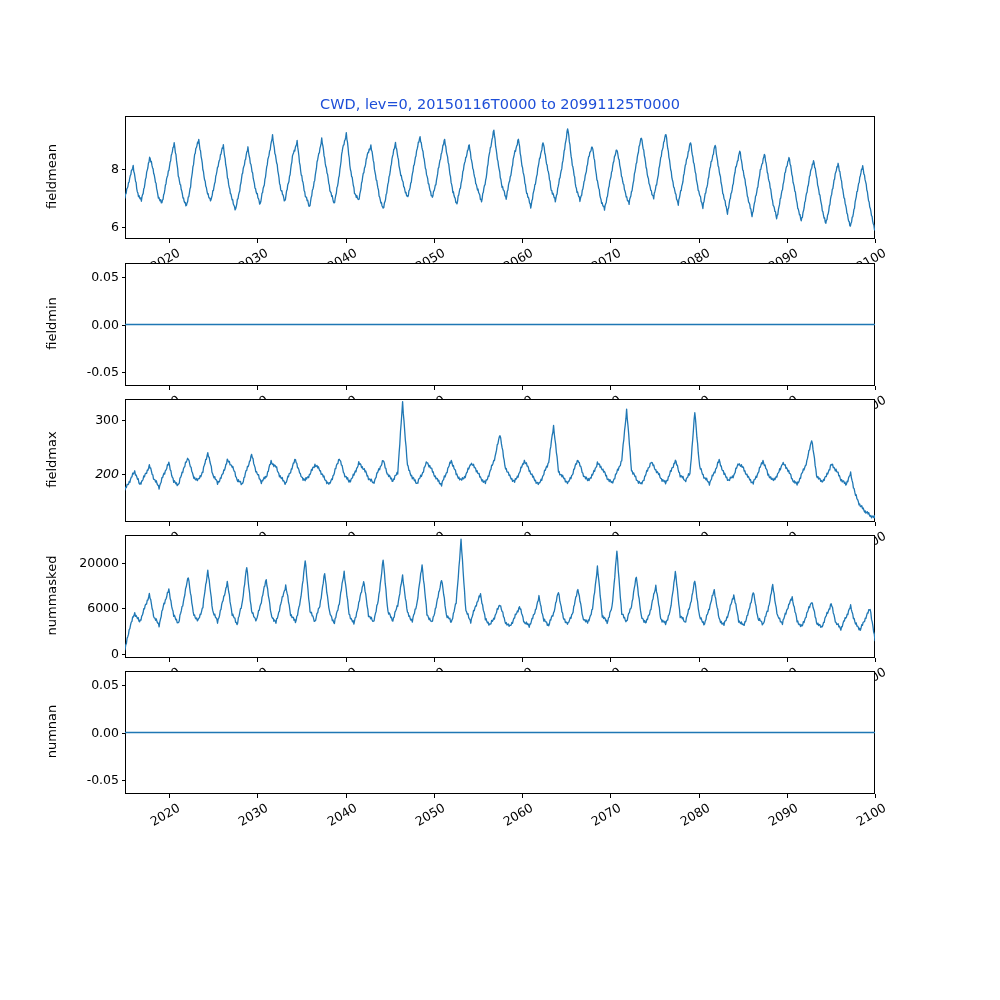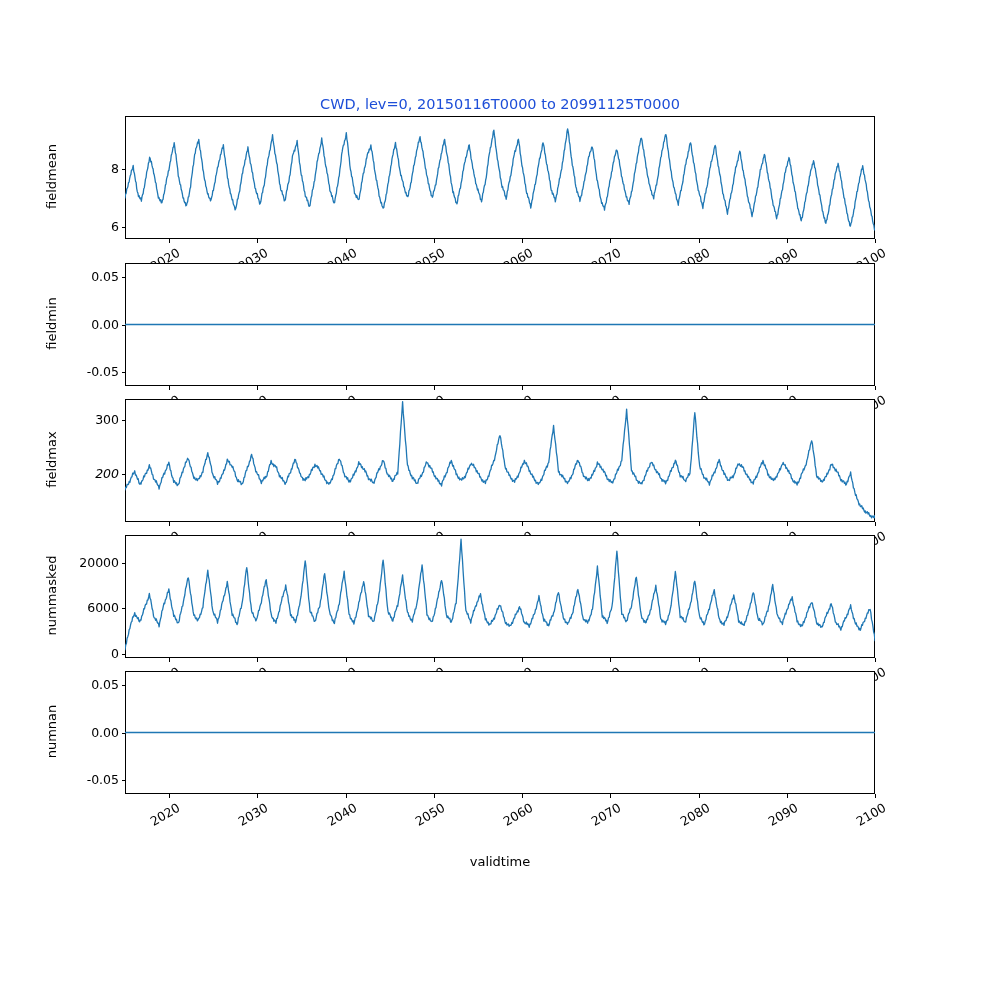--- a/index.html
+++ b/index.html
@@ -235,14 +235,13 @@
     <div class="tick-mark" style="left: 522.059px; top: 794px; width: 1px; height: 3.5px;"></div>
     <div class="xtick-rot" style="width: 60px; left: 468.059px; top: 800px;">2060</div>
     <div class="tick-mark" style="left: 610.294px; top: 794px; width: 1px; height: 3.5px;"></div>
     <div class="xtick-rot" style="width: 60px; left: 556.294px; top: 800px;">2070</div>
     <div class="tick-mark" style="left: 698.529px; top: 794px; width: 1px; height: 3.5px;"></div>
     <div class="xtick-rot" style="width: 60px; left: 644.529px; top: 800px;">2080</div>
     <div class="tick-mark" style="left: 786.765px; top: 794px; width: 1px; height: 3.5px;"></div>
     <div class="xtick-rot" style="width: 60px; left: 732.765px; top: 800px;">2090</div>
     <div class="tick-mark" style="left: 875px; top: 794px; width: 1px; height: 3.5px;"></div>
     <div class="xtick-rot" style="width: 60px; left: 821px; top: 800px;">2100</div>
-    <div class="xlabel" style="left: 125px; width: 750px; top: 854px;">validtime</div>
   </div>
 
 </body></html>

